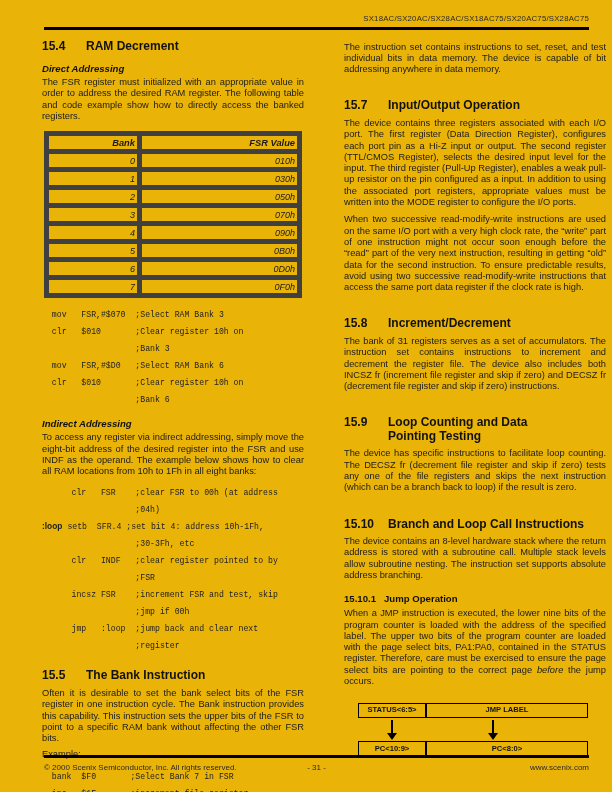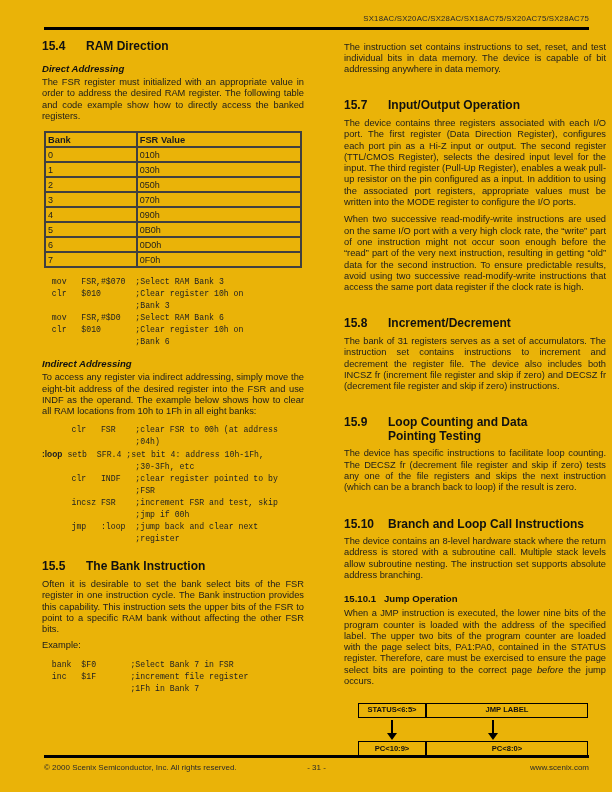--- a/index.html
+++ b/index.html
@@ -44,38 +44,39 @@
   .h2 { display: flex; font-size: 12px; font-weight: bold; color: #111; margin-top: 24px; margin-bottom: 5px; line-height: 13.5px; }
   .h2:first-child { margin-top: 0; }
   .h2 .num { width: 44px; flex: 0 0 44px; }
   .h3 { display: flex; font-size: 9.6px; font-weight: bold; color: #111; margin-top: 12px; margin-bottom: 4px; gap: 8px; }
   .subhead { font-size: 9.6px; font-weight: bold; font-style: italic; margin-top: 10px; margin-bottom: 3px; color: #111; }
   p.body { font-size: 9.3px; line-height: 11.3px; text-align: justify; margin: 2px 0 4px 0; }
   .example-label { font-size: 9.3px; line-height: 11.3px; margin: 5px 0 2px 0; }
   pre.code {
     font-family: "Liberation Mono", "DejaVu Sans Mono", monospace;
     font-size: 8.2px;
-    line-height: 12px;
+    line-height: 17px;
     color: #222;
     margin: 7px 0 4px 0;
     white-space: pre;
   }
   pre.code .loop-label { font-family: "Liberation Sans", sans-serif; font-weight: bold; font-size: 8.4px; }
   
   table.bank-table {
     border-collapse: collapse;
     width: 258px;
     margin: 9px 0 8px 2px;
     font-size: 9px;
   }
   table.bank-table th, table.bank-table td {
-    border: 2px solid #404040;
-    text-align: left;
+    border: 5px solid #404040;
+    text-align: right;
     padding: 1.5px 2px;
     height: 13px;
+    font-style: italic;
   }
   table.bank-table th { font-size: 9.3px; font-weight: bold; }
   table.bank-table { border: 1.6px solid #000; }
   
   .diagram { margin: 16px 0 0 14px; width: 230px; }
   .diag-row { display: flex; }
   .diag-cell {
     border: 1.4px solid #000;
     font-size: 7.6px;
     font-weight: bold;
@@ -110,21 +111,21 @@
       <div class="header-rule"></div>
     </div>
   </div>
 
   <div class="columns">
 
     <div class="col">
 
       <div class="h2">
         <span class="num">15.4</span>
-        <span>RAM Direction</span>
+        <span>RAM Decrement</span>
       </div>
 
       <div class="subhead">Direct Addressing</div>
       <p class="body">The FSR register must initialized with an appropriate value in order to address the desired RAM register. The following table and code example show how to directly access the banked registers.</p>
 
       <table class="bank-table">
         <thead>
           <tr>
             <th>Bank</th>
             <th>FSR Value</th>

